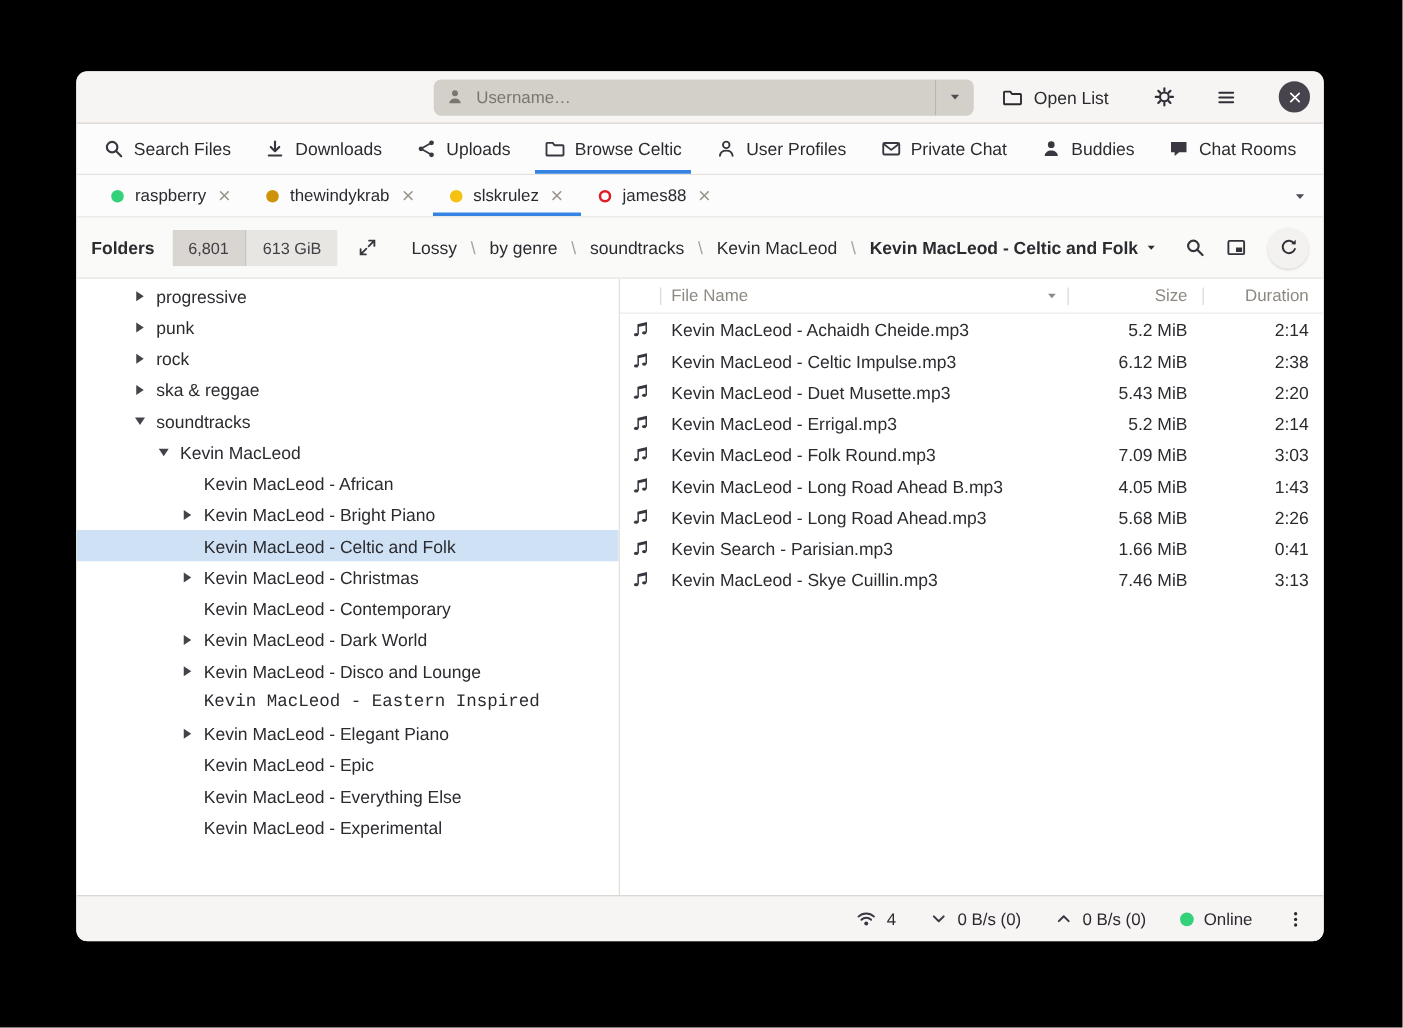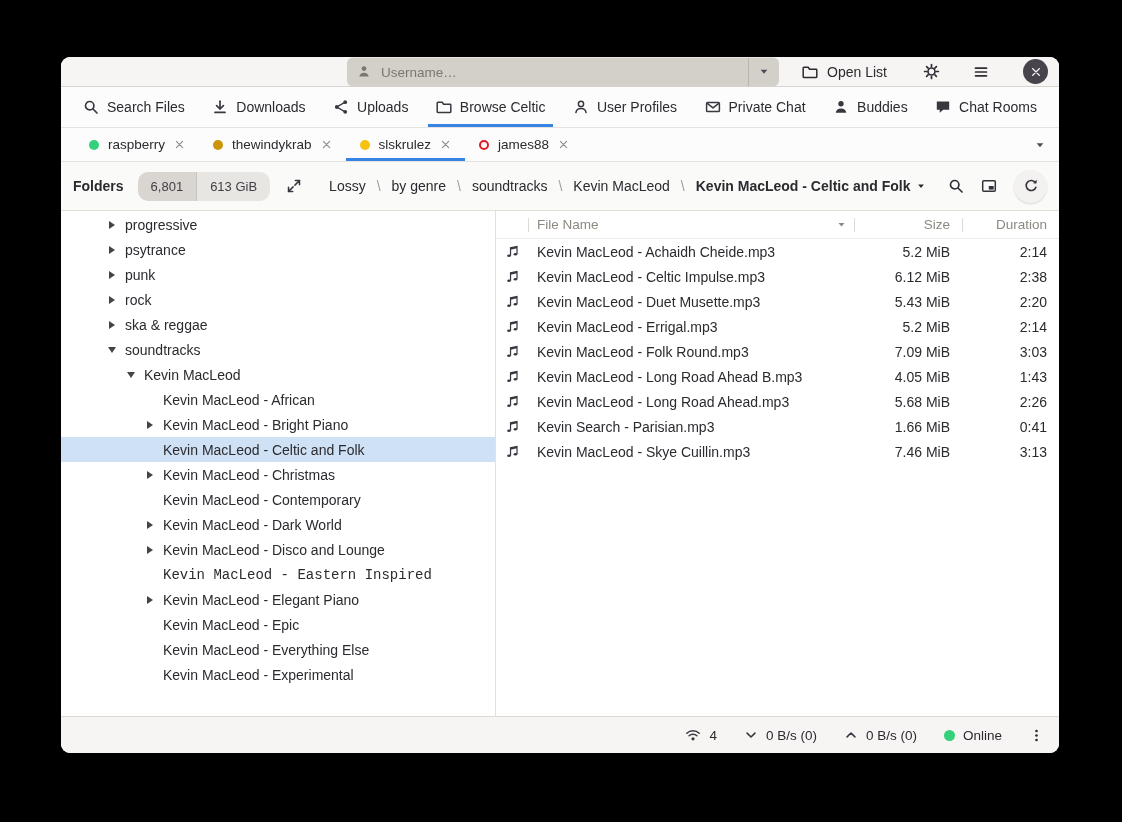--- a/index.html
+++ b/index.html
@@ -13,21 +13,21 @@
   button { font-family:inherit; background:none; border:none; padding:0; cursor:default; color:inherit; }
 
   .window {
     position:absolute; left:61px; top:57px; width:998px; height:696px;
     background:#fff; border-radius:9px; overflow:hidden;
     box-shadow:0 10px 34px rgba(0,0,0,.55);
     display:flex; flex-direction:column;
   }
 
   
-  .headerbar { height:30px; flex:none; background:#f6f5f4; border-bottom:1px solid #d8d4cf; position:relative; }
+  .headerbar { height:42px; flex:none; background:#f6f5f4; border-bottom:1px solid #d8d4cf; position:relative; }
   .entry-group { position:absolute; left:50%; top:50%; transform:translate(-50%,-50%); margin-left:3px; display:flex; width:432px; height:29px; }
   .entry { flex:1; display:flex; align-items:center; gap:8px; background:#d3cfc9; border-radius:6px 0 0 6px; padding:0 10px; }
   .entry input { flex:1; min-width:0; border:none; background:transparent; outline:none; font-size:13.5px; color:#2b2a2f; font-family:inherit; }
   .entry input::placeholder { color:#7b776f; opacity:1; }
   .entry-drop { width:31px; background:#d3cfc9; border-left:1px solid #b9b4ad; border-radius:0 6px 6px 0; display:flex; align-items:center; justify-content:center; color:#4f4c55; }
   .hb-right { position:absolute; right:11px; top:0; height:100%; display:flex; align-items:center; gap:20px; }
   .hb-btn { display:flex; align-items:center; gap:9px; font-size:14px; color:#2b2a2f; padding:6px 9px; border-radius:6px; }
   .hb-icon { display:flex; align-items:center; justify-content:center; width:30px; height:30px; border-radius:6px; color:#312e37; }
   .close-btn { width:25px; height:25px; border-radius:50%; background:#48444d; color:#fff; display:flex; align-items:center; justify-content:center; margin-left:7px; }
 
@@ -42,21 +42,21 @@
   .user-tabs-inner { display:flex; align-items:stretch; }
   .user-tab { display:flex; align-items:center; gap:9px; padding:0 14px; font-size:13.5px; color:#2b2a2f; }
   .user-tab.active { box-shadow:inset 0 -3px 0 #3584e4; }
   .utab-dot { width:10px; height:10px; border-radius:50%; flex:none; }
   .utab-close { color:#96918a; display:flex; }
   .tab-overflow { margin-left:auto; align-self:center; color:#4f4c55; display:flex; }
 
   
   .toolbar { height:49px; flex:none; background:#fafaf9; border-bottom:1px solid #e2dfda; display:flex; align-items:center; padding:0 12px; }
   .folders-label { font-weight:700; font-size:14px; color:#2b2a2f; }
-  .count-group { display:flex; margin-left:14px; border-radius:10px; overflow:hidden; font-size:13px; color:#413e45; }
+  .count-group { display:flex; margin-left:14px; border-radius:0; overflow:hidden; font-size:13px; color:#413e45; }
   .count-seg { padding:7px 13px; }
   .seg-a { background:#d9d5d0; }
   .seg-b { background:#e8e6e2; border-left:1px solid #c9c4be; }
   .tool-icon { margin-left:16px; color:#3a3740; display:flex; }
   .breadcrumb { margin-left:27px; display:flex; align-items:center; gap:11px; font-size:14px; color:#2b2a2f; white-space:nowrap; }
   .crumb-sep { color:#a5a09a; }
   .crumb { display:flex; align-items:center; gap:5px; }
   .crumb.last { font-weight:700; }
   .toolbar-right { margin-left:auto; display:flex; align-items:center; gap:17px; color:#35323a; }
   .refresh-btn { width:33px; height:33px; border-radius:50%; background:#f4f2f0; box-shadow:0 1px 2px rgba(0,0,0,.14); display:flex; align-items:center; justify-content:center; color:#35323a; }
@@ -362,24 +362,20 @@
   </div>
 
   <div class="content">
     <div class="tree-pane" id="tree-pane">
         <div class="tree-row" style="padding-left: 44px;">
           <span class="expander collapsed"></span>
           <span>progressive</span>
         </div>
         <div class="tree-row" style="padding-left: 44px;">
           <span class="expander collapsed"></span>
-          <span>psytrance</span>
-        </div>
-        <div class="tree-row" style="padding-left: 44px;">
-          <span class="expander collapsed"></span>
           <span>punk</span>
         </div>
         <div class="tree-row" style="padding-left: 44px;">
           <span class="expander collapsed"></span>
           <span>rock</span>
         </div>
         <div class="tree-row" style="padding-left: 44px;">
           <span class="expander collapsed"></span>
           <span>ska &amp; reggae</span>
         </div>

